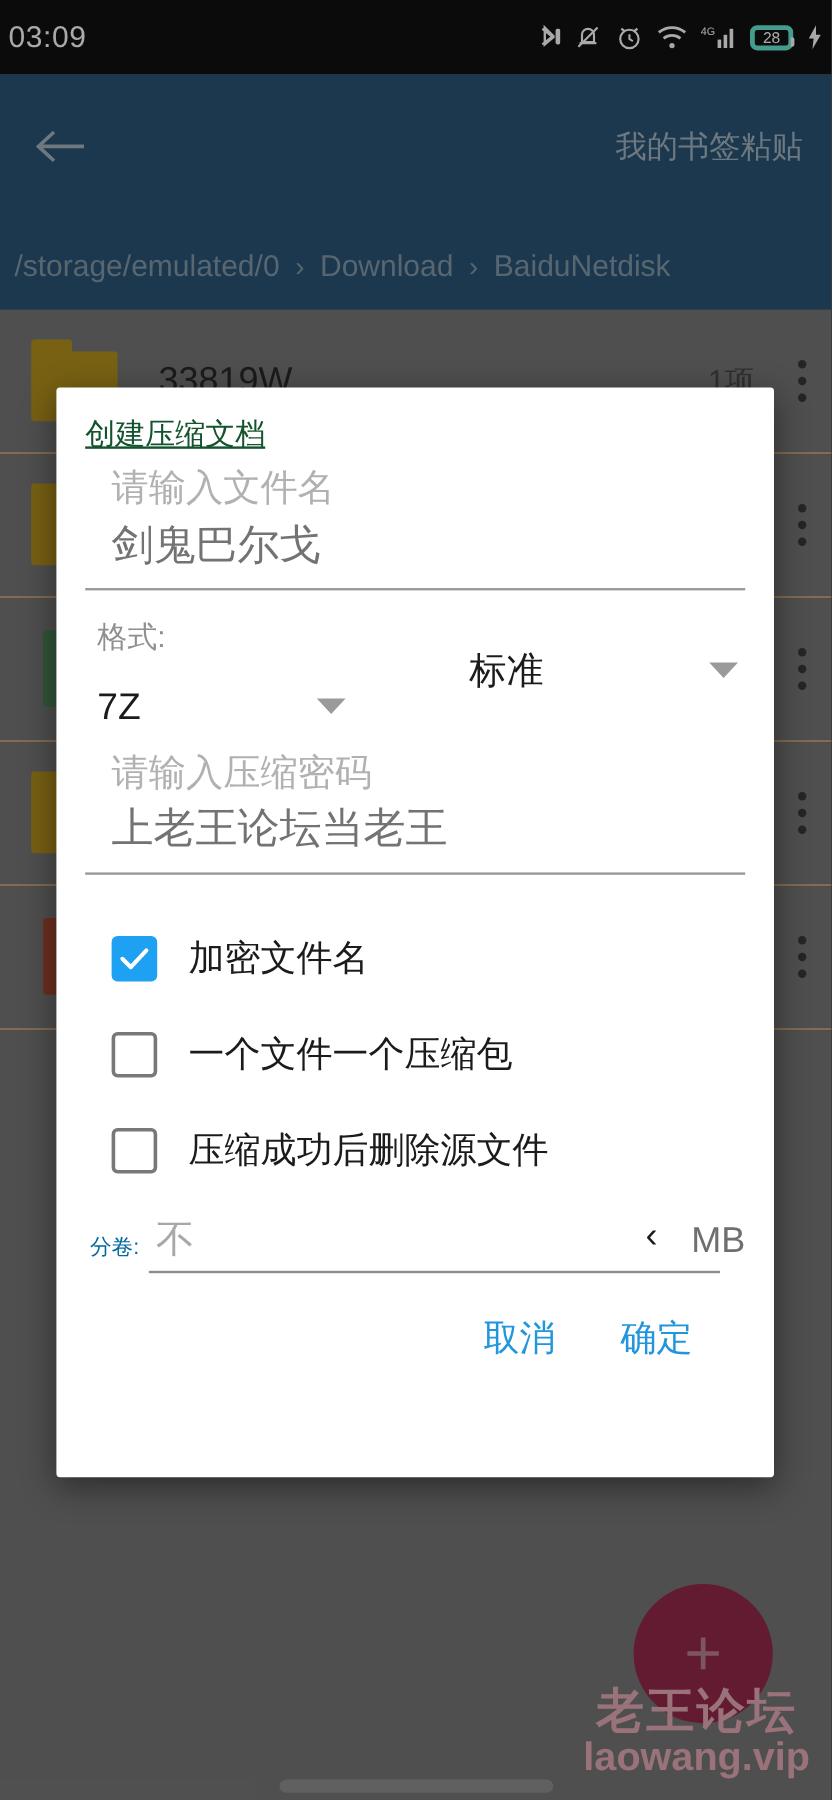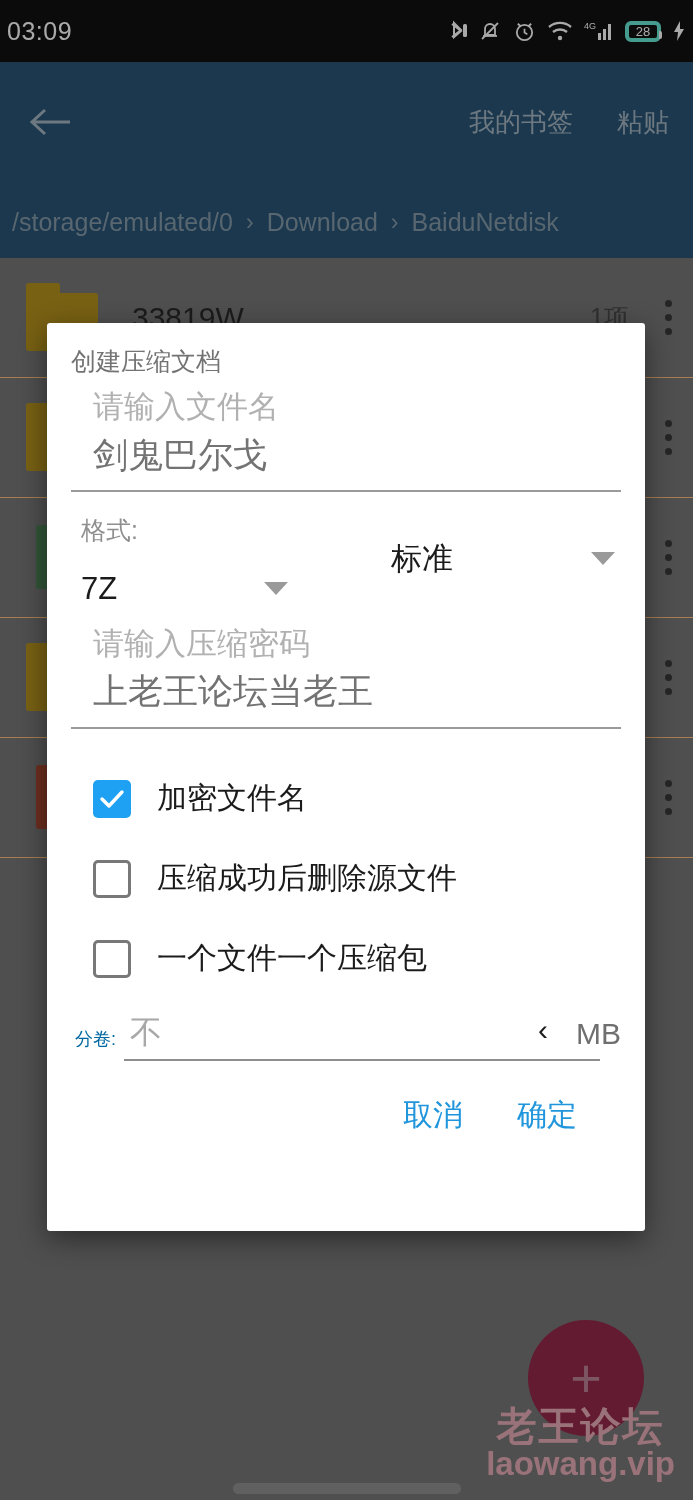--- a/index.html
+++ b/index.html
@@ -39,21 +39,21 @@
   }
   .appbar-row {
     position: absolute; top: 0; left: 0; width: 693px; height: 120px;
     display: flex; align-items: center; padding: 0 24px;
   }
   .back-arrow { width: 54px; height: 54px; display: flex; align-items: center; justify-content: center; }
   .appbar-title {
     font-size: 33px; color: #9eb0bd; margin-left: 28px; white-space: nowrap;
   }
   .appbar-actions {
-    margin-left: auto; display: flex; align-items: center; gap: 44px;
+    margin-left: auto; display: flex; align-items: center; 
     font-size: 26px; color: #9eb0bd;
   }
   .breadcrumb {
     position: absolute; top: 124px; left: 0; width: 693px; height: 72px;
     display: flex; align-items: center; padding: 0 12px;
     font-size: 25px; color: #7d93a3; white-space: nowrap; overflow: hidden;
   }
   .bc-sep { margin: 0 13px; font-size: 23px; color: #7d93a3; }
 
   
@@ -105,21 +105,21 @@
   }
 
   
   .dialog {
     position: absolute; left: 47px; top: 323px; width: 598px; height: 908px;
     background: #fff; border-radius: 3px;
     box-shadow: 0 8px 28px rgba(0,0,0,.45);
     overflow: hidden;
   }
   .dlg-title {
-    font-size: 25px; color: #737373; padding: 22px 24px 0 24px;
+    font-size: 25px; color: #14532d; padding: 22px 24px 0 24px; text-decoration: underline;
   }
   .dlg-body { padding: 0 24px; }
 
   .field { margin-top: 6px; }
   .field-hint { font-size: 31px; color: #b1b1b1; padding-left: 22px; line-height: 1.5; }
   .field-value { font-size: 35px; color: #737373; padding-left: 22px; line-height: 1.35; }
   .field-underline { height: 2px; background: #9a9a9a; margin-top: 12px; }
 
   .row-two { display: flex; margin-top: 22px; }
   .sel-col { position: relative; }
@@ -360,26 +360,26 @@
           <span class="chkbox on">
             <svg width="26" height="20" viewBox="0 0 26 20">
                 <path d="M3 10 L10 17 L23 3" fill="none" stroke="#fff" stroke-width="3.4" stroke-linecap="round" stroke-linejoin="round"></path>
               </svg>
           </span>
           <span class="chk-label">加密文件名</span>
         </div>
 
         <div class="chk-row">
           <span class="chkbox off"></span>
-          <span class="chk-label">压缩成功后删除源文件</span>
+          <span class="chk-label">一个文件一个压缩包</span>
         </div>
 
         <div class="chk-row">
           <span class="chkbox off"></span>
-          <span class="chk-label">一个文件一个压缩包</span>
+          <span class="chk-label">压缩成功后删除源文件</span>
         </div>
 
       </div>
 
       <div class="volume-row">
         <span class="vol-label">分卷:</span>
         <span class="vol-input">
           <span class="vol-hint">不</span>
           <span class="vol-underline" style="display:block"></span>
         </span>

